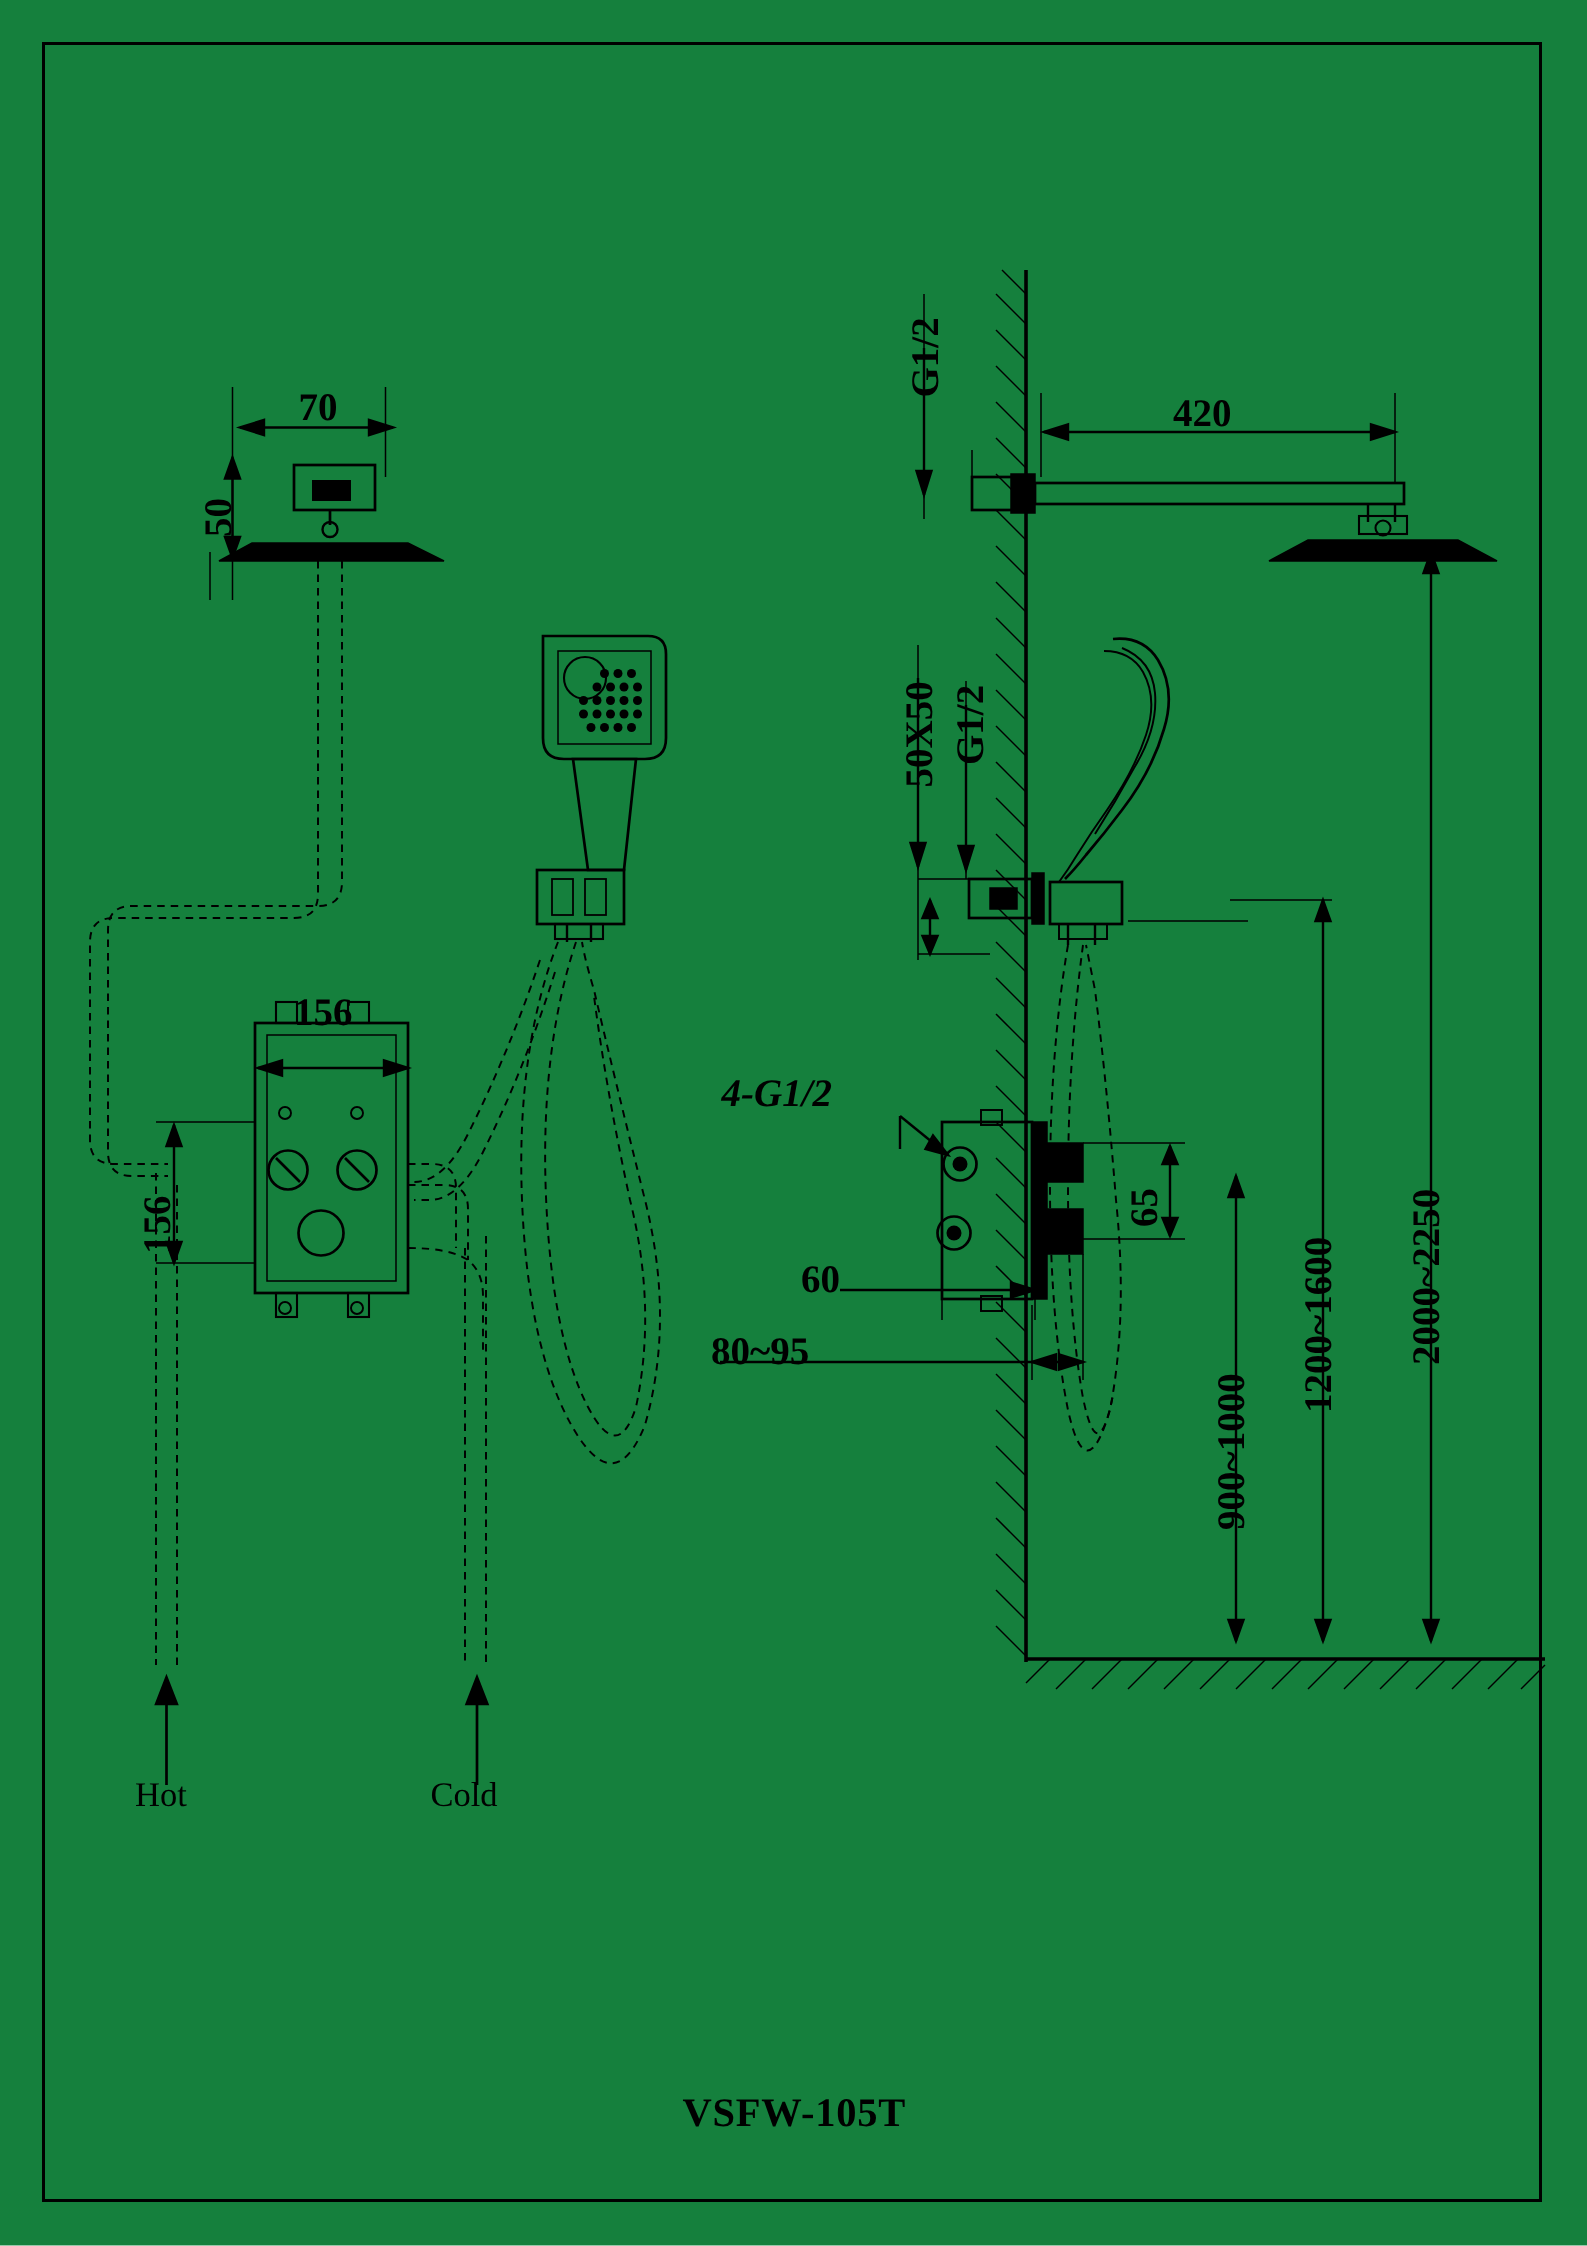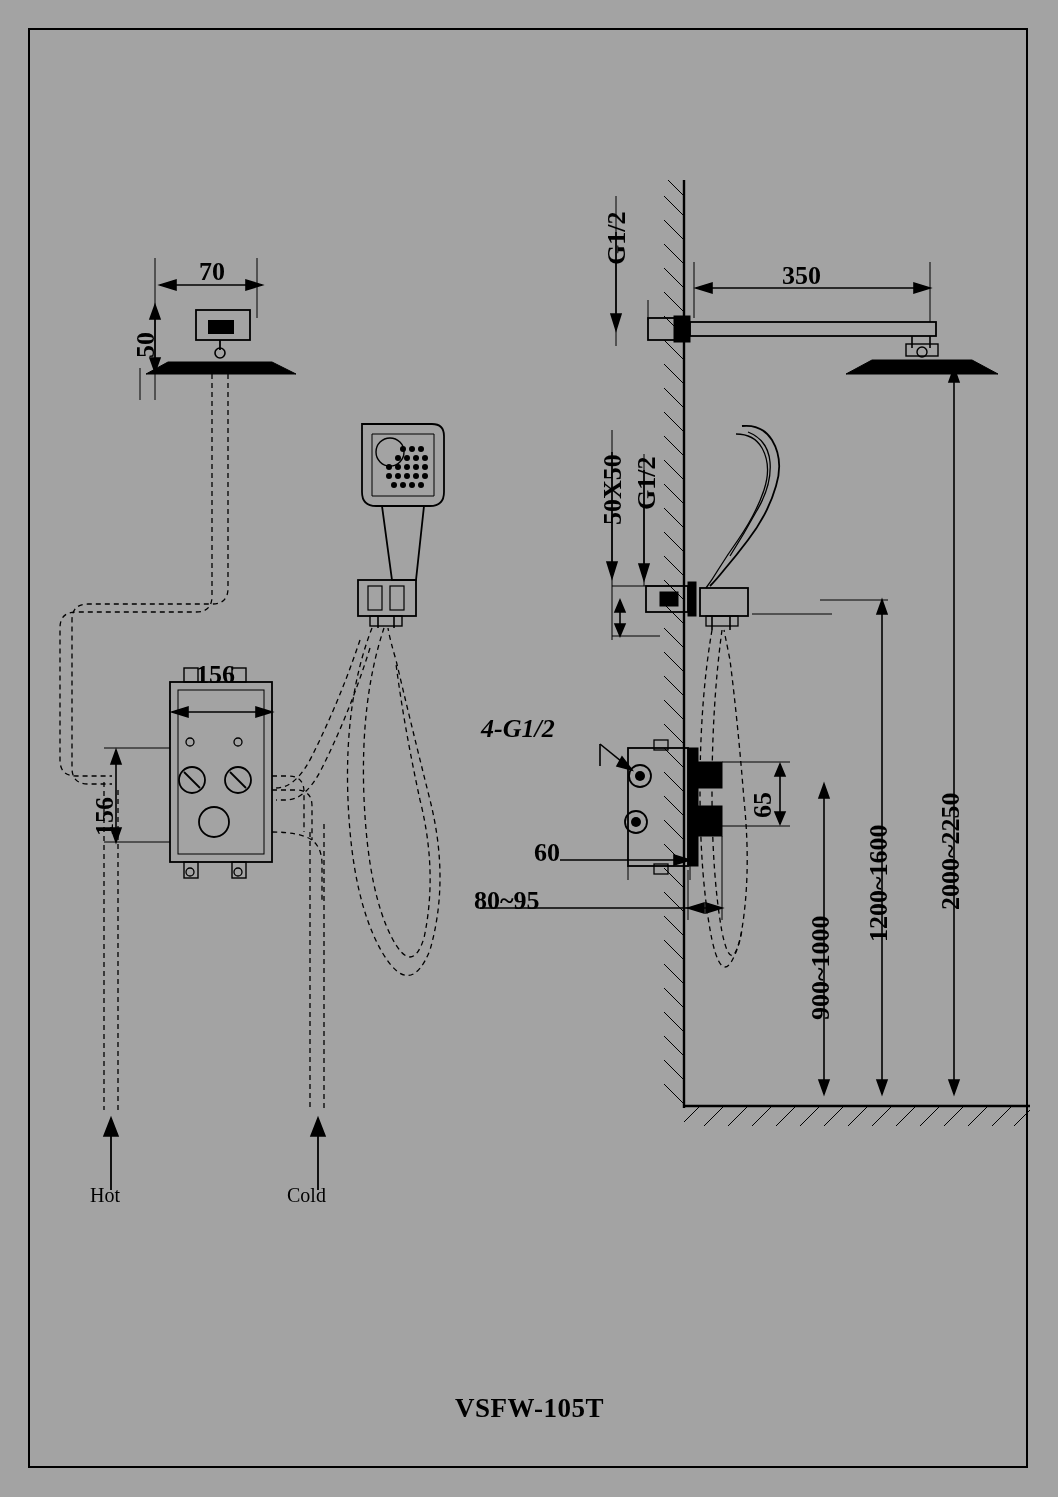--- a/index.html
+++ b/index.html
@@ -7,21 +7,21 @@
     padding: 0;
     background: #ffffff;
   }
   body {
     font-family: "Liberation Serif", serif;
   }
   #sheet {
     position: relative;
     width: 1058px;
     height: 1497px;
-    background: #a3a3a3;
+    background: #15803d;
     overflow: hidden;
   }
   #border {
     position: absolute;
     left: 28px;
     top: 28px;
     width: 1000px;
     height: 1440px;
     border: 2px solid #000000;
     box-sizing: border-box;
@@ -38,21 +38,21 @@
     font-family: "Liberation Serif", serif;
     color: #000000;
     white-space: nowrap;
     line-height: 1;
   }
   .dim {
     font-size: 26px;
     font-weight: bold;
   }
   .flow {
-    font-size: 20px;
+    font-size: 23px;
   }
   .model {
     font-size: 27px;
     font-weight: bold;
     letter-spacing: 0.5px;
   }
   .rot90 {
     transform: rotate(-90deg);
     transform-origin: left top;
   }
@@ -374,21 +374,21 @@
   <div class="lbl dim" style="left:199px; top:259px;">70</div>
   <div class="lbl dim rot90" style="left:133px; top:358px;">50</div>
 
   <div class="lbl dim" style="left:196px; top:662px;">156</div>
   <div class="lbl dim rot90" style="left:92px; top:836px;">156</div>
 
   <div class="lbl flow" style="left:90px; top:1185px;">Hot</div>
   <div class="lbl flow" style="left:287px; top:1185px;">Cold</div>
 
   <div class="lbl dim rot90" style="left:604px; top:265px;">G1/2</div>
-  <div class="lbl dim" style="left:782px; top:263px;">350</div>
+  <div class="lbl dim" style="left:782px; top:263px;">420</div>
 
   <div class="lbl dim rot90" style="left:600px; top:525px;">50X50</div>
   <div class="lbl dim rot90" style="left:634px; top:510px;">G1/2</div>
 
   <div class="lbl dim" style="left:481px; top:716px;font-style:italic;">4-G1/2</div>
   <div class="lbl dim" style="left:534px; top:840px;">60</div>
   <div class="lbl dim" style="left:474px; top:888px;text-align:center;">80~95</div>
   <div class="lbl dim rot90" style="left:750px; top:818px;">65</div>
 
   <div class="lbl dim rot90" style="left:808px; top:1020px;">900~1000</div>

